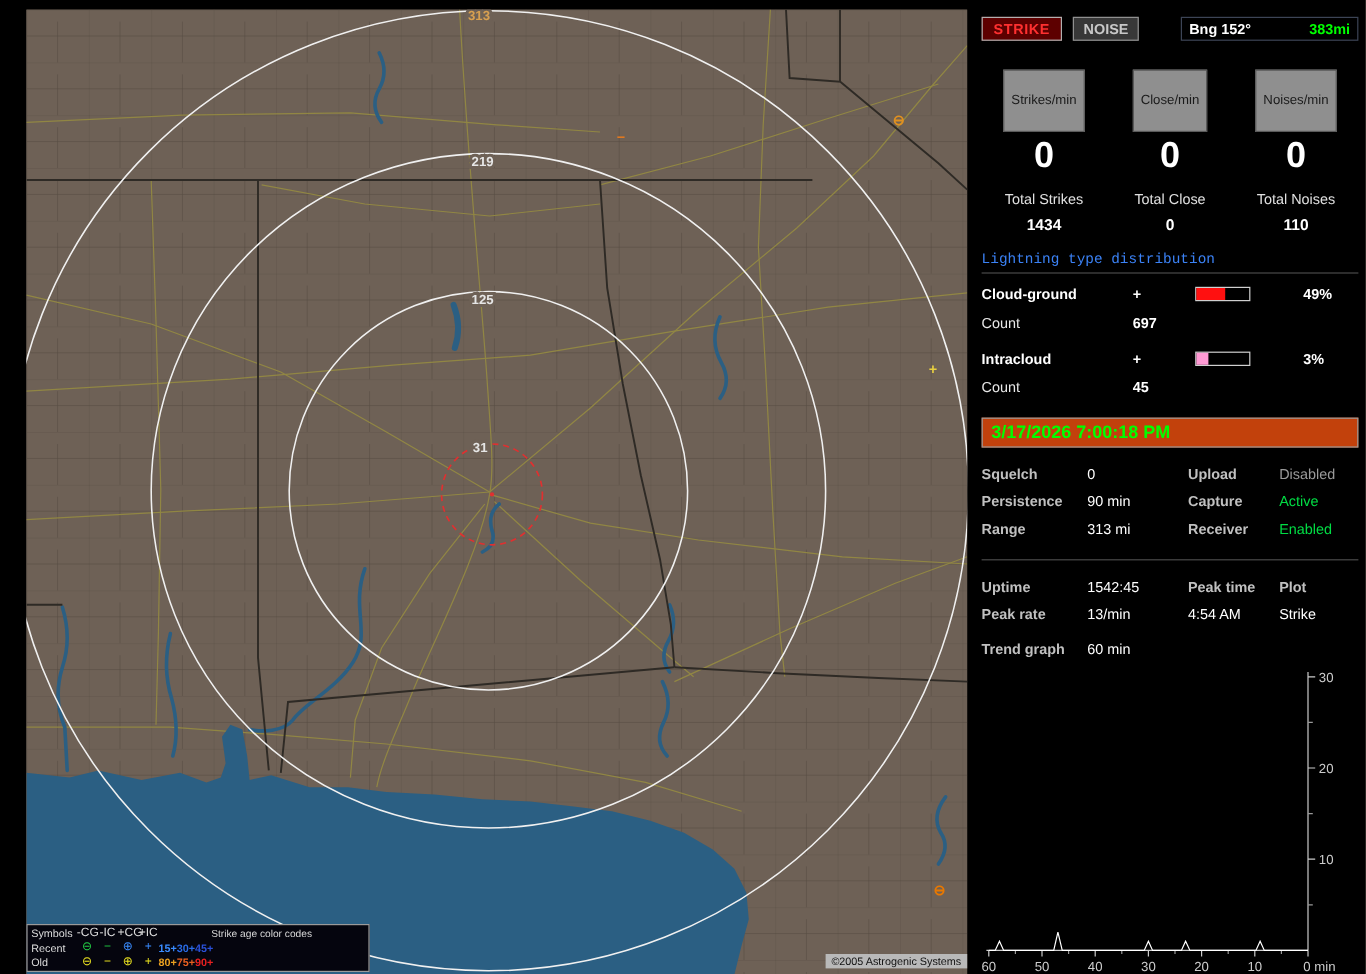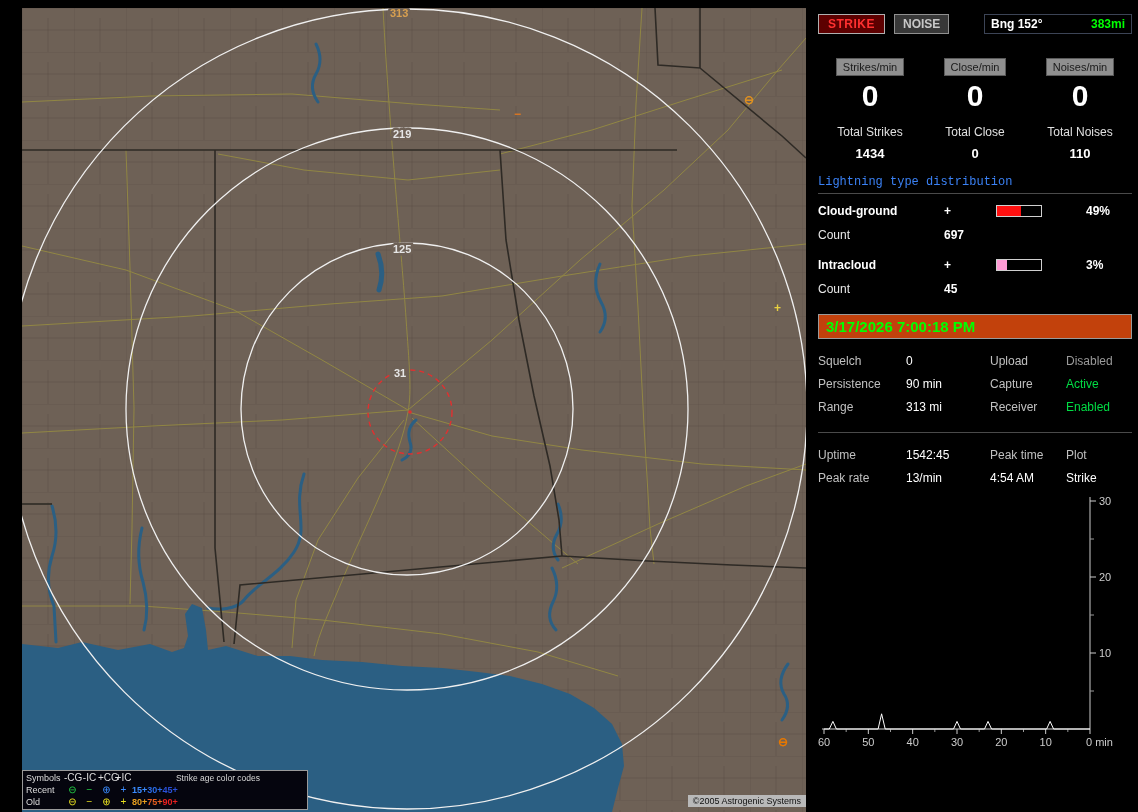--- a/index.html
+++ b/index.html
@@ -25,21 +25,21 @@
   .btn-strike{background:#5d0000;border:1px solid #b0b0b0;font-weight:bold;font-size:12px;
               padding:2px 9px;letter-spacing:.5px;font-family:inherit;cursor:pointer;}
   .btn-noise{background:#383838;color:#c8c8c8;border:1px solid #909090;font-weight:bold;
              font-size:12px;padding:2px 8px;margin-left:9px;font-family:inherit;cursor:pointer;}
   .bng-box{margin-left:auto;width:134px;border:1px solid #3c4456;background:#000;display:flex;
            justify-content:space-between;padding:2px 6px;font-weight:bold;}
   .bng-label{color:#fff;}
 
   .counters{display:flex;justify-content:space-between;margin:24px 8px 0;text-align:center;}
   .counter{width:100px;}
-  .chip{display:inline-block;background:#8f8f8f;color:#1a1a1a;font-size:11px;padding:2px 6px;
+  .chip{display:inline-block;background:#8f8f8f;color:#1a1a1a;font-size:11px;padding:19px 6px;
         border:1px solid #5a5a5a;}
   .big{font-size:30px;font-weight:bold;color:#fff;margin-top:5px;line-height:1;}
   .tlabel{margin-top:14px;color:#e0e0e0;}
   .tvalue{margin-top:7px;color:#fff;font-weight:bold;font-size:13px;}
 
   .sep{border:none;border-top:1px solid #4a4a4a;margin:18px 6px 0;}
 
   .dist-title{color:#3b82f6;margin:14px 6px 0;padding-bottom:4px;border-bottom:1px solid #4a4a4a;font-family:Liberation Mono, monospace;}
   .dist-grid{display:grid;grid-template-columns:88px 14px 48px 40px 14px 48px auto;
              align-items:center;margin:10px 6px 0;gap:38px;}
@@ -50,21 +50,21 @@
   .pct{font-weight:bold;color:#fff;padding-left:4px;}
   .cnt{font-weight:bold;color:#fff;}
   .count-lbl{color:#e8e8e8;}
   .c1{grid-column:2 / span 3;}
   .c2{grid-column:5 / span 3;padding-left:8px;}
 
   .clock{margin:18px 6px 0;border:1px solid #9a9a9a;background:#c2410c;padding:3px 7px;
          font-size:15px;font-weight:bold;}
 
   .grid4{display:grid;grid-template-columns:88px 84px 76px auto;row-gap:9px;margin:15px 6px 0;}
-  .lbl{color:#c0c0c0;}
+  .lbl{color:#c0c0c0;font-weight:bold;}
   .val{color:#fff;}
   .trend-grid{display:grid;grid-template-columns:88px auto;margin:15px 6px 0;}
   #trend-chart{display:block;margin:8px 0 0 6px;}
 </style>
 </head>
 <body>
 
 <div class="map-wrap">
   <svg viewBox="0 0 784 804" width="784" height="804">
     <defs>
@@ -278,20 +278,24 @@
     <span class="val">1542:45</span>
     <span class="lbl">Peak time</span>
     <span class="lbl">Plot</span>
 
     <span class="lbl">Peak rate</span>
     <span class="val">13/min</span>
     <span class="val">4:54 AM</span>
     <span class="val">Strike</span>
   </div>
 
+  <div class="trend-grid">
+    <span class="lbl">Trend graph</span>
+    <span class="val">60 min</span>
+  </div>
 
   <svg id="trend-chart" width="314" height="268">
       <line x1="272" y1="4" x2="272" y2="236" stroke="#cccccc" stroke-width="1"></line>
       <line x1="4" y1="236" x2="272" y2="236" stroke="#cccccc" stroke-width="1"></line>
       <line x1="272" y1="160" x2="278" y2="160" stroke="#cccccc"></line>
       <text x="281" y="164" fill="#cccccc" font-size="11" font-family="Liberation Sans, sans-serif">10</text>
       <line x1="272" y1="84" x2="278" y2="84" stroke="#cccccc"></line>
       <text x="281" y="88" fill="#cccccc" font-size="11" font-family="Liberation Sans, sans-serif">20</text>
       <line x1="272" y1="8" x2="278" y2="8" stroke="#cccccc"></line>
       <text x="281" y="12" fill="#cccccc" font-size="11" font-family="Liberation Sans, sans-serif">30</text>

